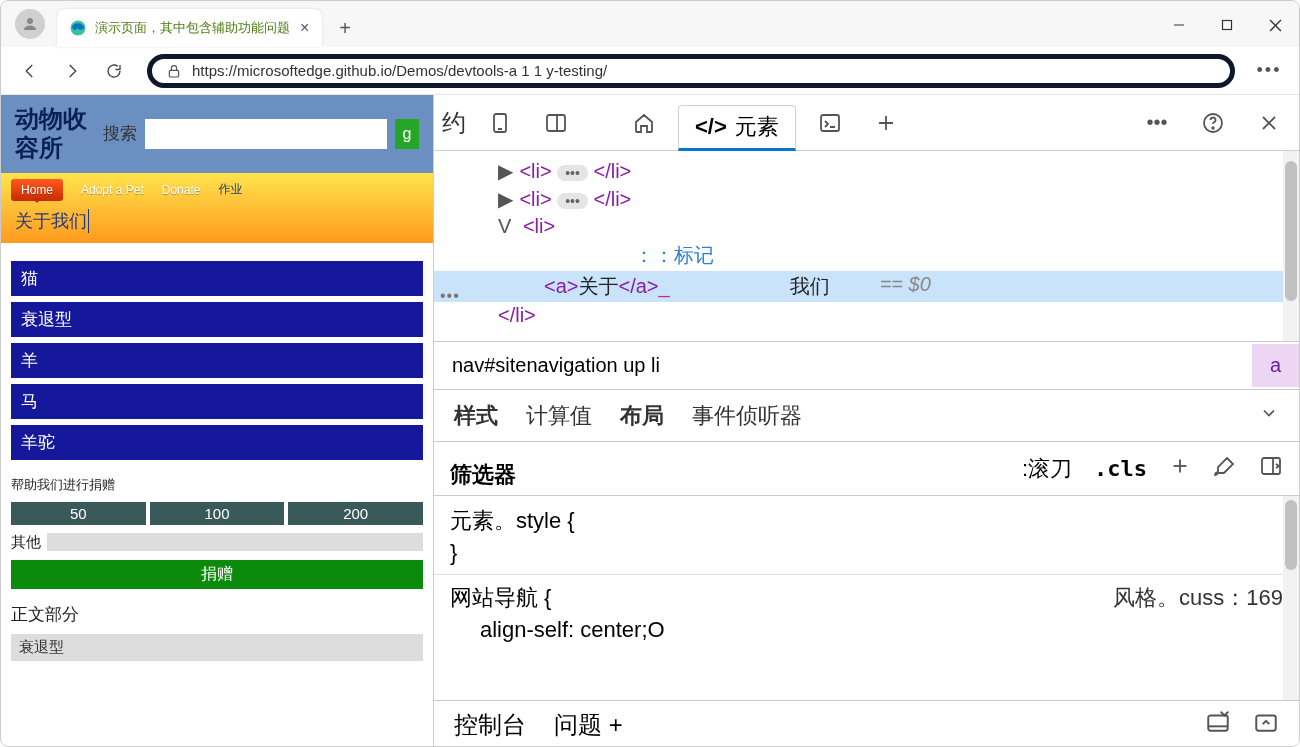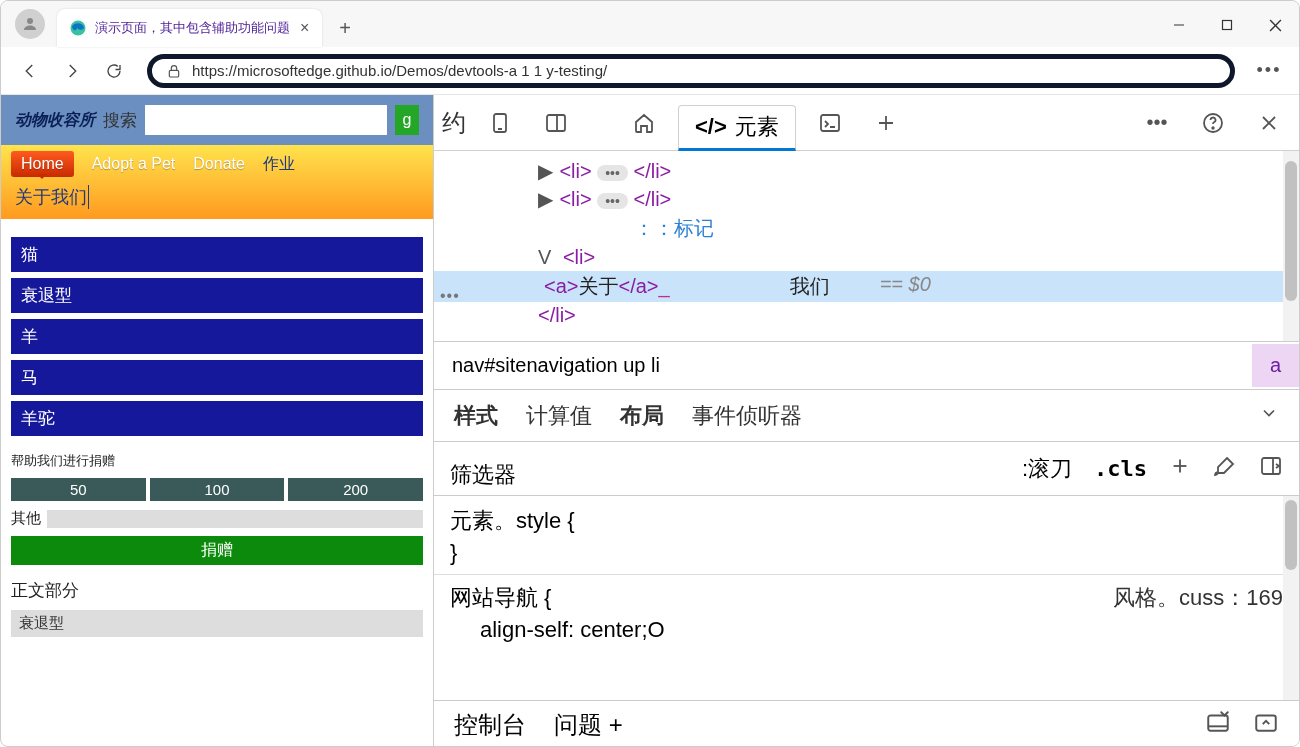--- a/index.html
+++ b/index.html
@@ -4,21 +4,21 @@
 <style>
 * { margin: 0; padding: 0; box-sizing: border-box; font-family: "Segoe UI", Arial, sans-serif; }
 body { width: 1300px; height: 747px; background: #fff; border: 1px solid #ccc; border-radius: 8px; overflow: hidden; position: relative; }
 
 
 .titlebar { height: 46px; display: flex; align-items: flex-end; background: #f7f7f7; padding-left: 8px; }
 .avatar { width: 30px; height: 30px; border-radius: 50%; background: #d0d0d0; margin: 0 12px 8px 6px; display: flex; align-items: center; justify-content: center; }
 .avatar svg { width: 18px; height: 18px; fill: #888; }
 .tab { height: 38px; background: #fff; border-radius: 8px 8px 0 0; display: flex; align-items: center; padding: 0 10px 0 12px; gap: 8px; min-width: 265px; box-shadow: 0 0 2px rgba(0,0,0,.15); }
 .favicon { width: 18px; height: 18px; }
-.tab-title { font-size: 13px; color: #4c1d95; white-space: nowrap; overflow: hidden; }
+.tab-title { font-size: 13px; color: #4d7c0f; white-space: nowrap; overflow: hidden; }
 .tab-close { font-size: 16px; color: #555; padding: 2px; }
 .newtab { width: 34px; height: 34px; display: flex; align-items: center; justify-content: center; font-size: 20px; color: #555; margin-left: 6px; margin-bottom: 2px; }
 .winbtns { margin-left: auto; display: flex; gap: 0; margin-bottom: 6px; }
 .winbtn { width: 48px; height: 32px; display: flex; align-items: center; justify-content: center; color: #333; }
 
 
 .toolbar { height: 48px; display: flex; align-items: center; padding: 0 12px; gap: 8px; border-bottom: 1px solid #e5e5e5; }
 .navbtn { width: 34px; height: 34px; display: flex; align-items: center; justify-content: center; border-radius: 4px; }
 .navbtn svg { width: 18px; height: 18px; stroke: #444; fill: none; stroke-width: 1.8; }
 .addrbar { flex: 1; height: 34px; border: 5px solid #0f172a; border-radius: 17px; display: flex; align-items: center; padding: 0 14px; margin: 0 8px; }
@@ -26,27 +26,27 @@
 .url { font-size: 15px; color: #333; }
 .more { width: 36px; height: 34px; display: flex; align-items: center; justify-content: center; font-size: 18px; color: #555; letter-spacing: 2px; }
 
 
 .content { display: flex; height: calc(747px - 46px - 48px); }
 .page { width: 432px; overflow-y: auto; position: relative; }
 .devtools { flex: 1; border-left: 1px solid #ccc; display: flex; flex-direction: column; background: #fff; }
 
 
 .page-header { background: #6b8fc0; padding: 10px 14px; display: flex; align-items: center; gap: 8px; }
-.site-title { color: #0a1f55; font-size: 16px; font-weight: 600; max-width: 80px; line-height: 1.2; font-style: italic; }
+.site-title { color: #0a1f55; font-size: 24px; font-weight: 600; max-width: 80px; line-height: 1.2; }
 .search-label { color: #333; font-size: 17px; }
 .search-input { flex: 1; height: 30px; background: #fff; border: none; }
 .search-go { width: 24px; height: 30px; background: #26a626; color: #fff; border: none; font-size: 16px; overflow: hidden; }
 .page-nav { background: linear-gradient(#ffe34d, #ff9a1f); padding: 6px 10px 10px 10px; }
 .nav-row { display: flex; gap: 18px; align-items: center; }
-.nav-item { color: #fff; font-size: 16px; text-shadow: 0 1px 1px rgba(0,0,0,.3); }
+.nav-item { color: #fff; font-size: 12px; text-shadow: 0 1px 1px rgba(0,0,0,.3); }
 .nav-home { background: linear-gradient(#ff5a1f, #c82a00); padding: 4px 10px; border-radius: 3px; position: relative; }
 .nav-home::after { content:''; position:absolute; bottom:-7px; left:50%; transform:translateX(-50%); border:5px solid transparent; border-top-color:#c82a00; }
 .nav-about { color: #213a7d; font-size: 18px; margin-top: 8px; display: inline-block; padding-left: 4px; border-right: 1px solid #213a7d; padding-right: 1px; }
 .pet-list { padding: 18px 10px 6px 10px; }
 .pet-item { background: #16189c; color: #fff; padding: 6px 10px; margin-bottom: 6px; font-size: 17px; }
 .donate-section { padding: 4px 10px; }
 .donate-h { font-size: 13px; color: #222; margin-bottom: 8px; }
 .donate-btns { display: flex; gap: 4px; margin-bottom: 8px; }
 .donate-btn { flex: 1; background: #3a5a5a; color: #fff; text-align: center; padding: 3px 0; font-size: 15px; }
 .other-row { display: flex; align-items: center; gap: 6px; font-size: 15px; color: #222; }
@@ -61,21 +61,21 @@
 
 .dt-tabs { height: 56px; display: flex; align-items: center; border-bottom: 1px solid #d0d0d0; padding: 0 8px; gap: 12px; }
 .dt-icon { width: 44px; height: 44px; display: flex; align-items: center; justify-content: center; border-radius: 4px; }
 .dt-icon svg { width: 24px; height: 24px; stroke: #555; fill: none; stroke-width: 1.8; }
 .dt-tab-el { display: flex; align-items: center; gap: 8px; padding: 6px 16px; border: 1px solid #d0d0d0; border-bottom: 3px solid #0078d4; border-radius: 4px 4px 0 0; background: #fff; font-size: 22px; margin-top: 10px; }
 .dt-tab-el .code { font-weight: 700; }
 .dt-right { margin-left: auto; display: flex; gap: 12px; }
 
 .dom-tree { flex: 0 0 auto; padding: 6px 0 0 0; font-family: Consolas, monospace; font-size: 20px; overflow: auto; position: relative; }
 .dom-line { padding: 2px 0 2px 0; white-space: nowrap; }
-.indent1 { padding-left: 104px; }
+.indent1 { padding-left: 64px; }
 .indent2 { padding-left: 110px; }
 .indent3 { padding-left: 200px; }
 .caret { color: #555; margin-right: 6px; }
 .tag-b { color: #8a1da3; }
 .attr-b { color: #222; }
 .dots-pill { display: inline-block; background: #e5e5e5; border-radius: 10px; padding: 0 8px; color: #666; font-size: 14px; vertical-align: middle; }
 .marker { color: #2a7fd6; }
 .hl { background: #c9e3fb; }
 .dollar { color: #888; font-style: italic; }
 .underscore { color: #c82a8a; }
@@ -84,21 +84,21 @@
 .breadcrumb { height: 48px; border-top: 1px solid #ccc; display: flex; align-items: center; font-size: 20px; }
 .bc-item { padding: 0 18px; }
 .bc-sel { background: #ecd6f3; color: #6b1fa3; margin-left: auto; padding: 10px 18px; }
 
 .styles-tabs { height: 52px; border-top: 1px solid #ccc; display: flex; align-items: center; gap: 28px; padding: 0 20px; font-size: 22px; }
 .st-tab { color: #333; }
 .st-active { font-weight: 600; }
 .st-expand { margin-left: auto; }
 
 .filter-row { height: 54px; border-top: 1px solid #ccc; display: flex; align-items: center; padding: 0 16px; gap: 18px; font-size: 22px; }
-.filter-label { font-weight: 400; margin-top: 12px; }
+.filter-label { font-weight: 700; margin-top: 12px; }
 .filter-right { margin-left: auto; display: flex; align-items: center; gap: 22px; }
 .cls { font-family: Consolas, monospace; font-weight: 700; }
 
 .css-pane { border-top: 1px solid #ccc; padding: 8px 16px 0 16px; font-size: 22px; font-family: "Segoe UI", Consolas, monospace; position: relative; }
 .css-line { padding: 2px 0; }
 .css-right { float: right; color: #333; }
 
 .drawer { height: 48px; border-top: 1px solid #ccc; display: flex; align-items: center; padding: 0 20px; gap: 28px; font-size: 24px; margin-top: auto; }
 .drawer-right { margin-left: auto; display: flex; gap: 22px; }
 
@@ -265,22 +265,22 @@
               <line x1="6" y1="6" x2="18" y2="18"></line>
               <line x1="18" y1="6" x2="6" y2="18"></line>
             </svg>
           </div>
       </div>
     </div>
 
     <div class="dom-tree" style="height:190px;position:relative">
       <div class="dom-line indent1"><span class="caret">▶</span><span class="tag-b">&lt;li&gt;</span> <span class="dots-pill">•••</span> <span class="tag-b">&lt;/li&gt;</span></div>
       <div class="dom-line indent1"><span class="caret">▶</span><span class="tag-b">&lt;li&gt;</span> <span class="dots-pill">•••</span> <span class="tag-b">&lt;/li&gt;</span></div>
+      <div class="dom-line indent1"><span class="caret">V</span> <span class="tag-b">&lt;li&gt;</span></div>
       <div class="dom-line indent3"><span class="marker">：：标记</span></div>
-      <div class="dom-line indent1"><span class="caret">V</span> <span class="tag-b">&lt;li&gt;</span></div>
       <div class="dom-line indent2 hl" style="display:flex;gap:0">
         <span><span class="tag-b">&lt;a&gt;</span><span class="attr-b">关于</span><span class="tag-b">&lt;/a&gt;</span><span class="underscore">_</span></span>
         <span style="margin-left:120px" class="attr-b">我们</span>
         <span style="margin-left:50px" class="dollar">== $0</span>
       </div>
       <div class="dom-line indent1"><span class="tag-b">&lt;/li&gt;</span></div>
       <span class="dom-more">•••</span>
       <div class="sb-v">
           <div class="sb-thumb" style="top:10px;height:140px"></div>
         </div>

